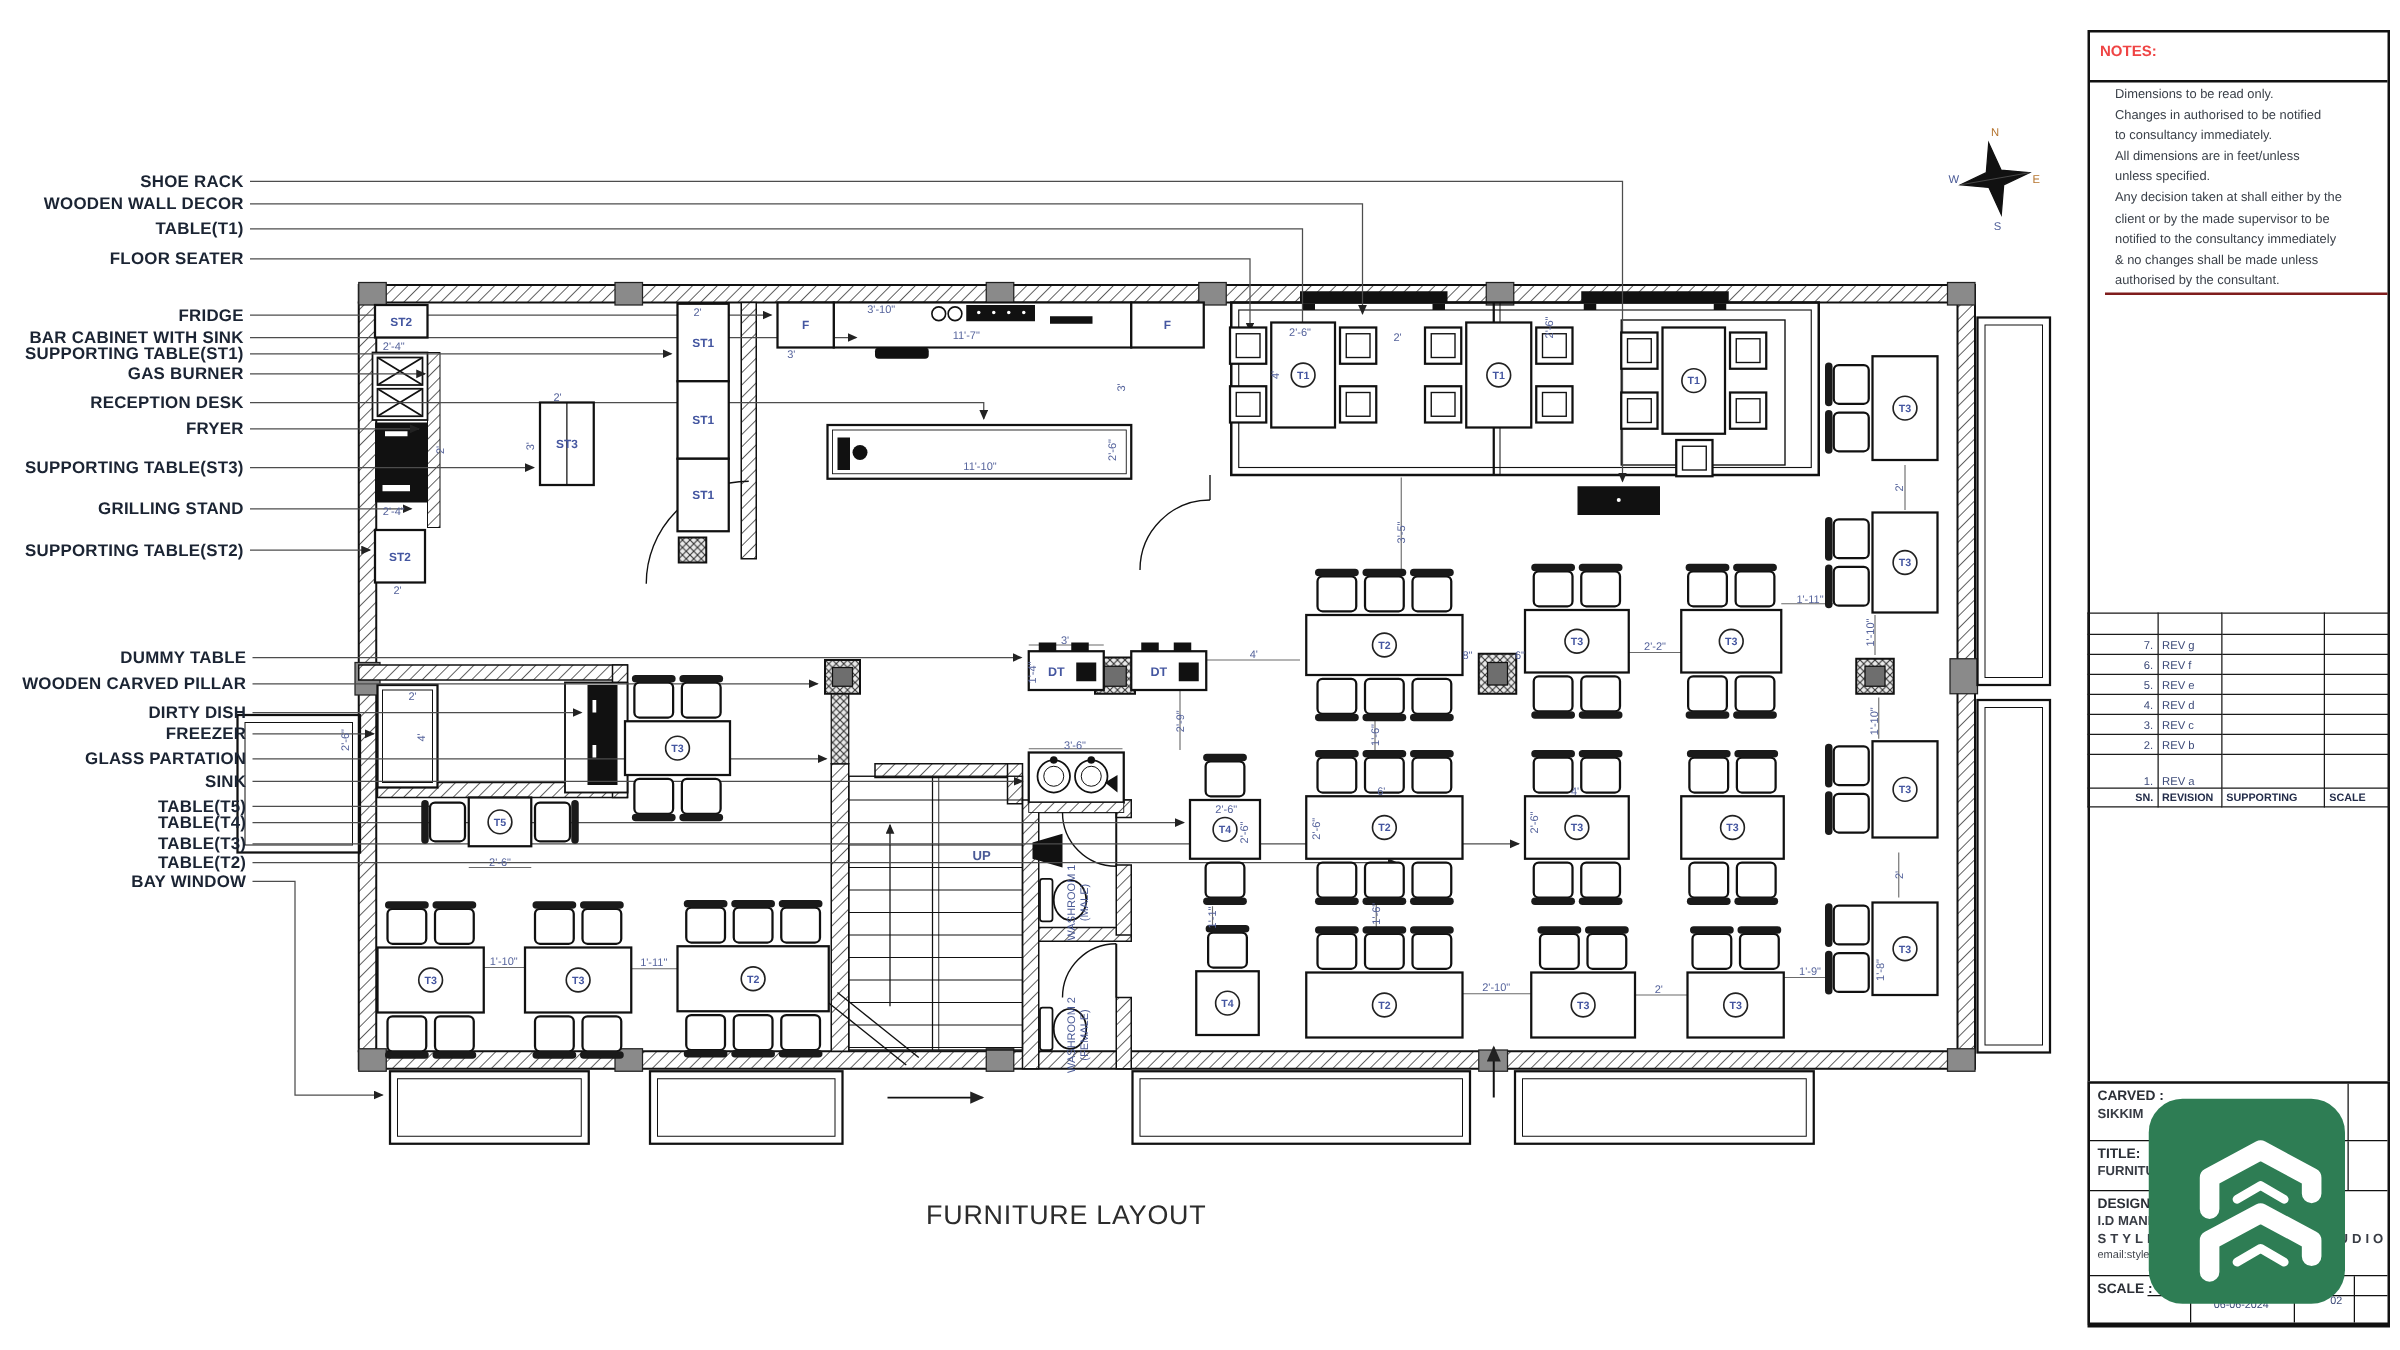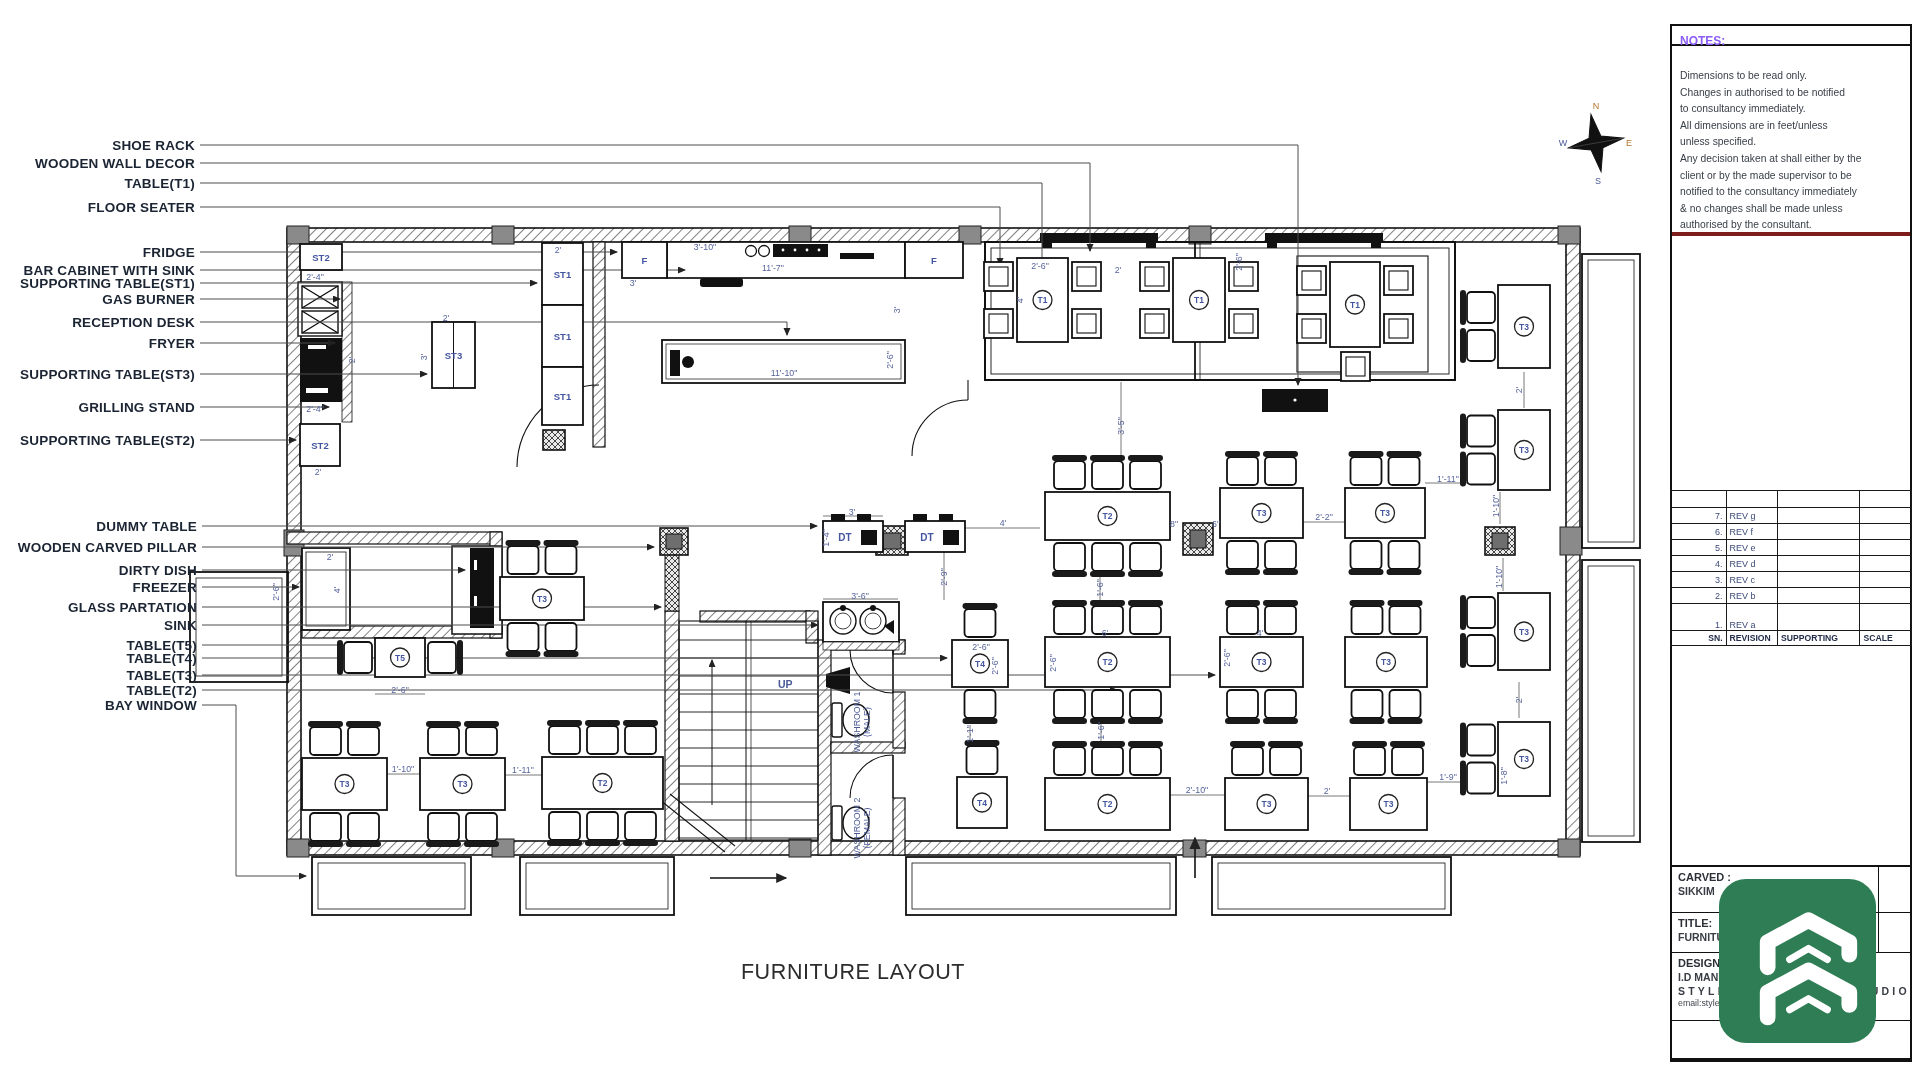--- a/index.html
+++ b/index.html
@@ -3,23 +3,23 @@
 <meta charset="utf-8">
 <style>
   html,body{margin:0;padding:0;background:#ffffff;}
   #stage{position:relative;width:1920px;height:1080px;background:#ffffff;overflow:hidden;
          font-family:"Liberation Sans",sans-serif;}
   svg text{font-family:"Liberation Sans",sans-serif;}
 
   
   .rpanel{position:absolute;left:1670px;top:24px;width:238px;height:1034px;
           border:2px solid #111;background:#fff;}
-  .notes-header{position:absolute;left:0;top:0;right:0;height:20px;border-bottom:2px solid #111;
-          font-size:12px;font-weight:bold;color:#8b5cf6;padding:8px 0 0 8px;box-sizing:border-box;}
-  .notes-body{position:absolute;left:0;top:32px;right:0;height:178px;border-bottom:4px solid #7f1d1d;
+  .notes-header{position:absolute;left:0;top:0;right:0;height:40px;border-bottom:2px solid #111;
+          font-size:12px;font-weight:bold;color:#ef4444;padding:8px 0 0 8px;box-sizing:border-box;}
+  .notes-body{position:absolute;left:12px;top:32px;right:0;height:178px;border-bottom:2px solid #7f1d1d;
           padding:10px 6px 0 8px;box-sizing:border-box;}
   .notes-body div{font-size:10.3px;line-height:16.6px;color:#3a4049;}
   .revwrap{position:absolute;left:-2px;right:-2px;top:464px;}
   table.rev{border-collapse:collapse;width:100%;table-layout:fixed;}
   table.rev td{border:1.5px solid #1a1a1a;font-size:9px;color:#3c4a78;height:15px;
           padding:0 3px;overflow:hidden;white-space:nowrap;}
   table.rev td.sn{text-align:right;}
   table.rev tr.blank td{height:16px;}
   table.rev tr.tall td{height:26px;vertical-align:bottom;}
   table.rev tr.foot td{font-size:8.6px;font-weight:bold;color:#232c49;height:14px;margin-left:16px;}
@@ -874,20 +874,31 @@
       <div class="tb-lab">TITLE:</div>
       <div class="tb-val" style="white-space:nowrap;overflow:hidden">FURNITURE LAYOUT</div>
       <div class="tb-vline" style="left:206px"></div>
     </div>
     <div class="tb-row" style="height:68px">
       <div class="tb-lab">DESIGNED BY :</div>
       <div class="tb-val">I.D MANISH</div>
       <div class="tb-val" style="letter-spacing:3.2px;white-space:nowrap;overflow:hidden">STYLESPACE DESIGN STUDIO</div>
       <div class="tb-email" style="white-space:nowrap;overflow:hidden">email:stylespacedesignstudio@gmail.com</div>
     </div>
+    <div class="tb-row" style="height:37px;border-bottom:none">
+      <div class="tb-lab">SCALE :</div>
+      <div class="scale-cells">
+        <div class="sc-h"></div>
+        <div class="tb-vline" style="left:34px;top:17px"></div>
+        <div class="tb-vline" style="left:117px"></div>
+        <div class="tb-vline" style="left:165px"></div>
+        <div class="sc-date">06-06-2024</div>
+        <div class="sc-no">02</div>
+      </div>
+    </div>
   </div>
 </div>
 
 <div class="logo" style="background:#2e7d54">
   <svg width="157" height="164" viewBox="0 0 100 104">
     <g fill="none" stroke="#ffffff" stroke-linejoin="round" stroke-linecap="round">
       <path d="M 31 56 L 31 40 L 57 26 L 83 40 L 83 48" stroke-width="10"></path>
       <path d="M 45 51 L 57 44 L 69 51" stroke-width="4.5"></path>
       <path d="M 31 88 L 31 72 L 57 58 L 83 72 L 83 80" stroke-width="10"></path>
       <path d="M 45 83 L 57 76 L 69 83" stroke-width="4.5"></path>

